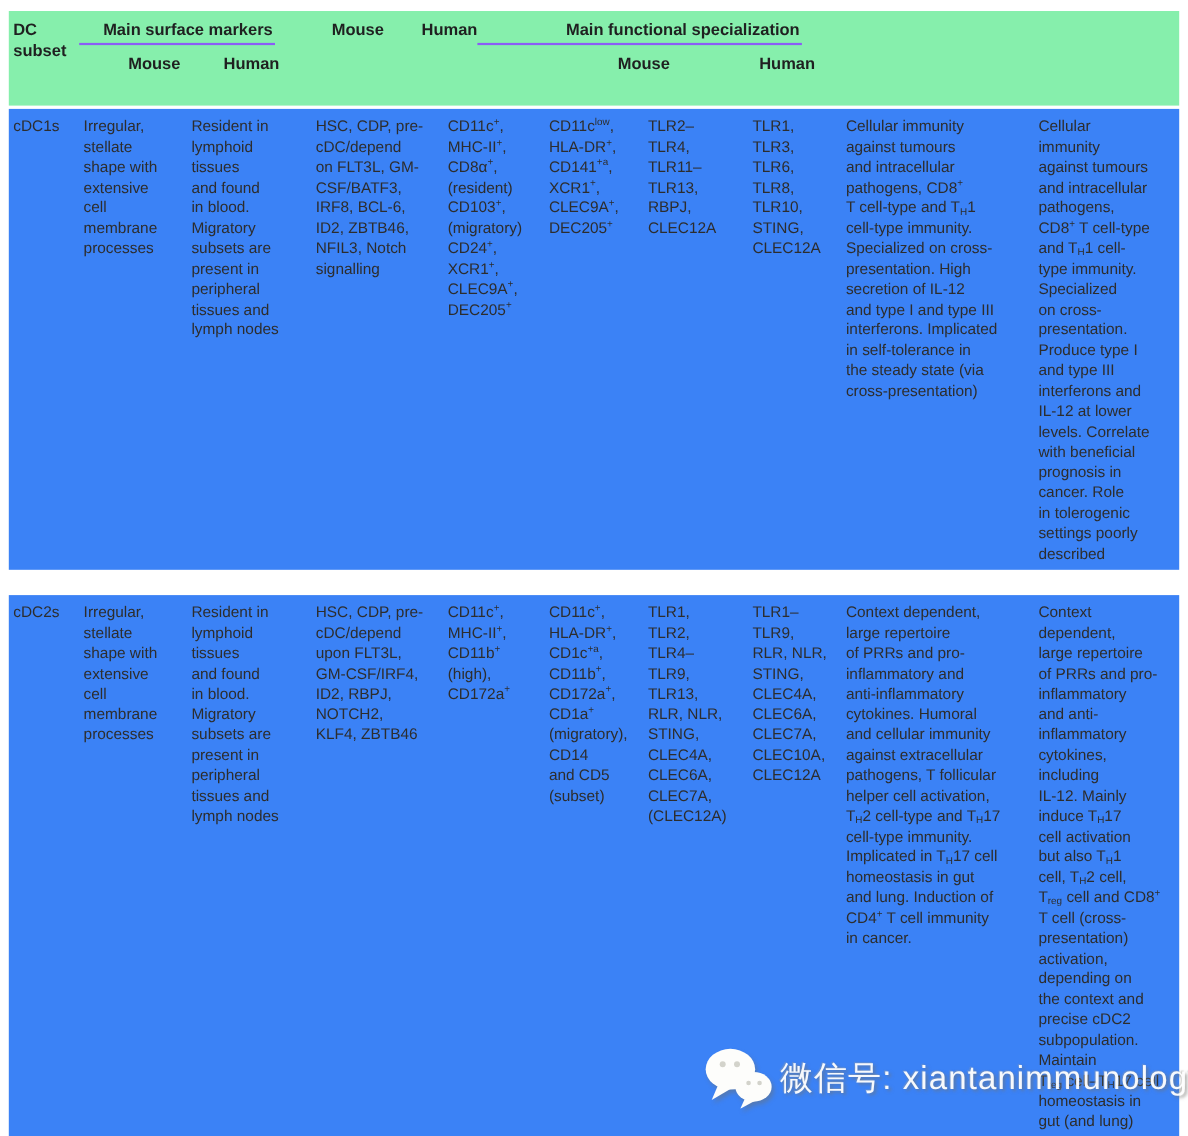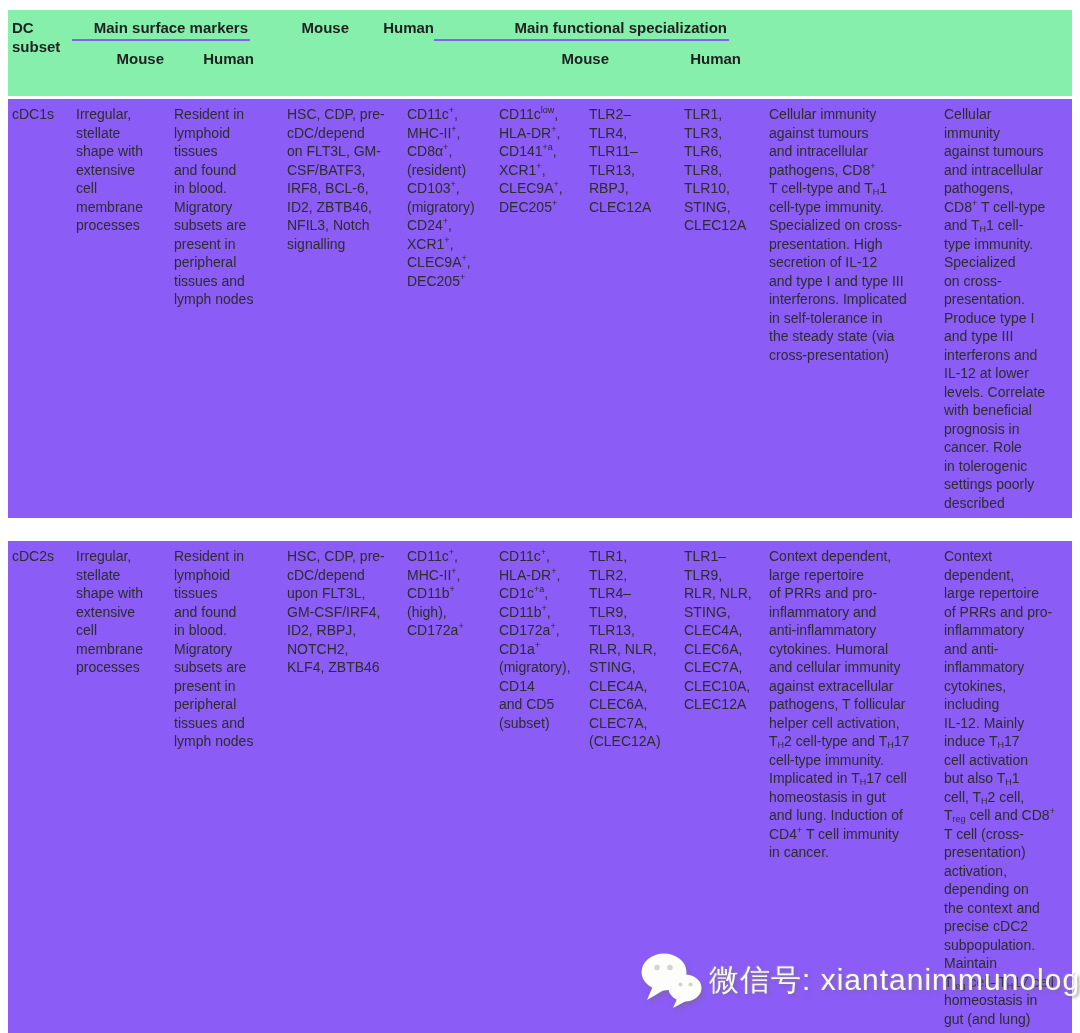--- a/index.html
+++ b/index.html
@@ -21,21 +21,21 @@
     border-bottom:2px solid #8b5cf6; font-weight:bold; font-size:15px;
     line-height:19px; color:#1f2020; white-space:nowrap;text-align:right;
   }
   .group.last .group-title { margin-right:12px; }
   .subhead { display:flex; padding-top:9px; }
   .subhead .sub {
     box-sizing:border-box; padding-left:4px; font-weight:bold; font-size:15px; color:#1f2020;text-align:right;
   }
 
   
-  .trow { display:flex; background:#8b5cf6; }
+  .trow { display:flex; background:#3b82f6; }
   .trow + .trow { margin-top:23px; }
   .td {
     box-sizing:border-box; padding:6px 3px 6px 4px;
     font-size:14px; line-height:18.5px; white-space:pre-line;
   }
   .td sup { font-size:9px; line-height:0; vertical-align:super; }
   .td sub { font-size:9px; line-height:0; vertical-align:-2px; }
 
   
   .w1{width:64px} .w2{width:98px} .w3{width:113px} .w4{width:120px}

